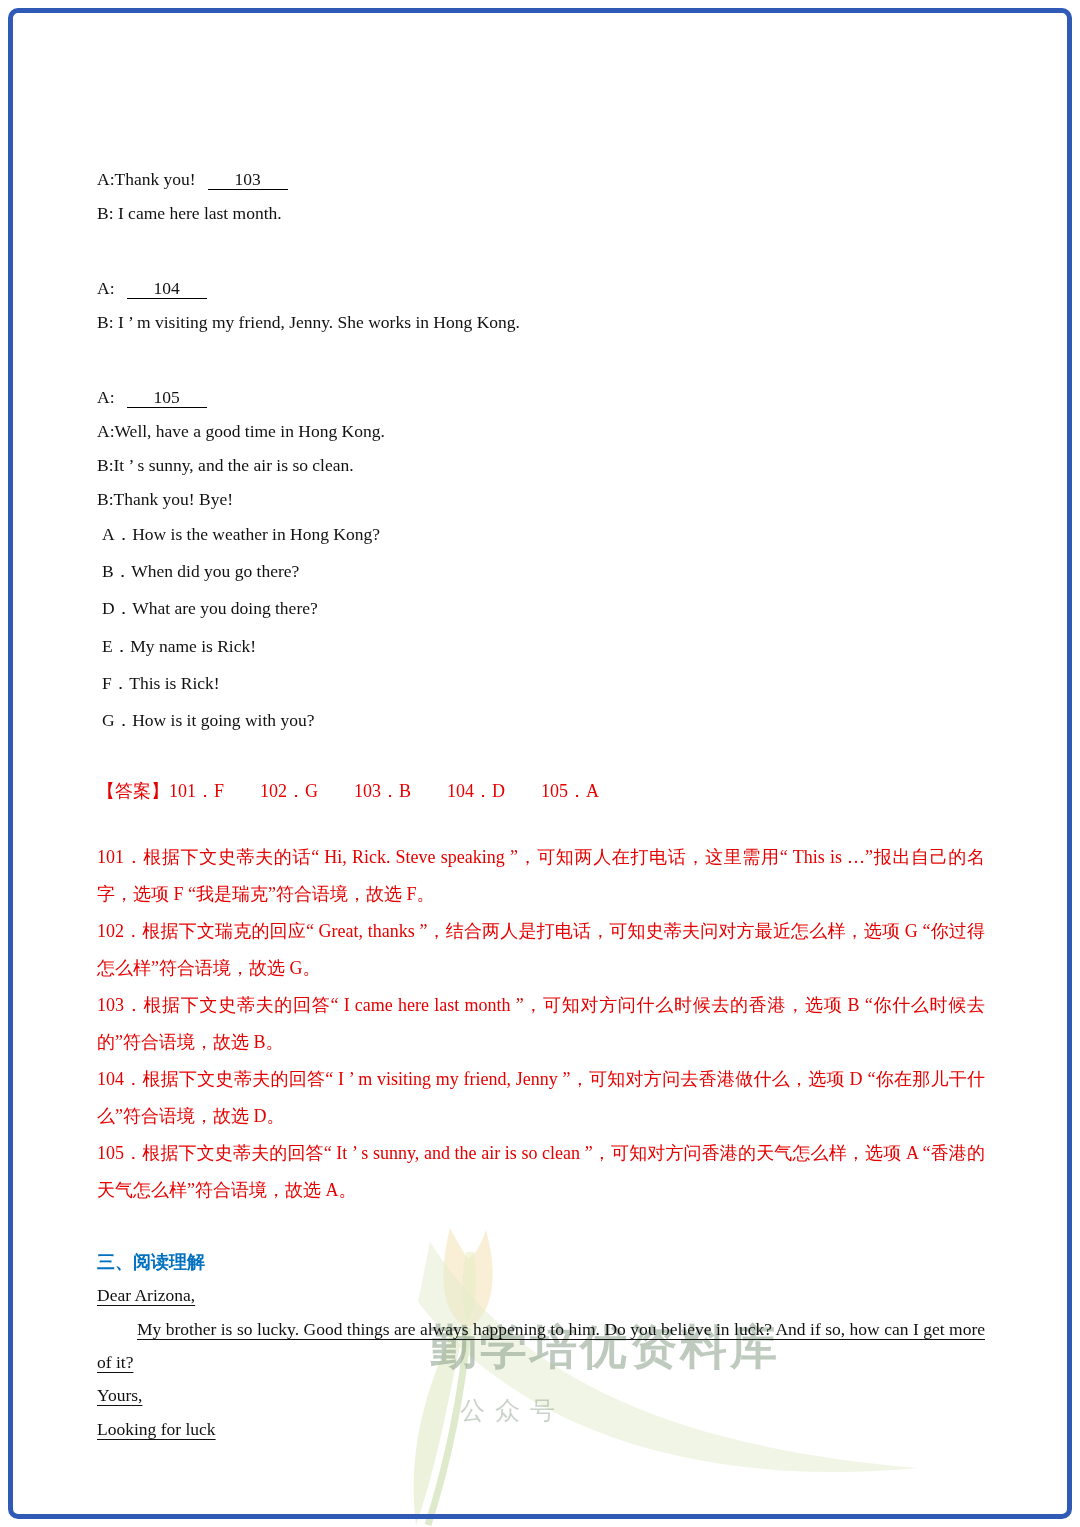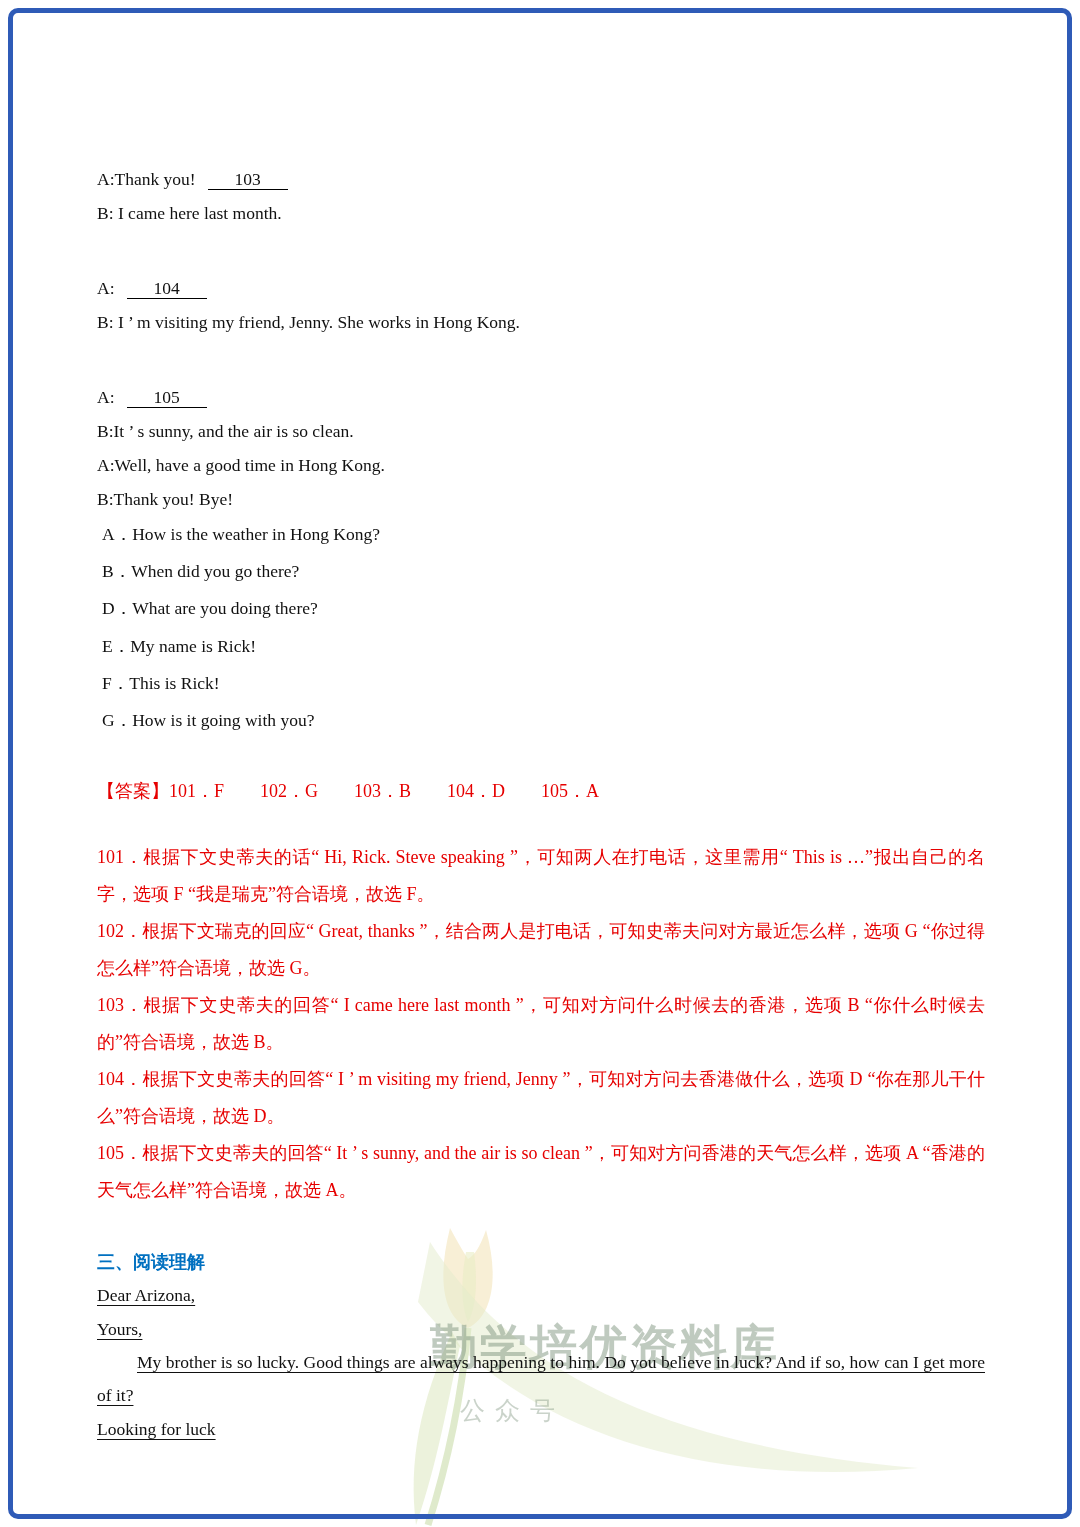--- a/index.html
+++ b/index.html
@@ -83,22 +83,22 @@
   <div class="frame"></div>
 
   <div class="content">
 
     <div>
       <p class="dline"><span>A:Thank you!</span><span class="blank">103</span></p>
       <p class="dline"><span>B: I came here last month.</span></p>
       <p class="dline"><span>A:</span><span class="blank">104</span></p>
       <p class="dline"><span>B: I ’ m visiting my friend, Jenny. She works in Hong Kong.</span></p>
       <p class="dline"><span>A:</span><span class="blank">105</span></p>
+      <p class="dline"><span>A:Well, have a good time in Hong Kong.</span></p>
       <p class="dline"><span>B:It ’ s sunny, and the air is so clean.</span></p>
-      <p class="dline"><span>A:Well, have a good time in Hong Kong.</span></p>
       <p class="dline"><span>B:Thank you! Bye!</span></p>
     </div>
 
     <div>
       <p class="opt">A．How is the weather in Hong Kong?</p>
       <p class="opt">B．When did you go there?</p>
       <p class="opt">D．What are you doing there?</p>
       <p class="opt">E．My name is Rick!</p>
       <p class="opt">F．This is Rick!</p>
       <p class="opt">G．How is it going with you?</p>
@@ -111,19 +111,19 @@
       <p class="ap">102．根据下文瑞克的回应“ Great, thanks ”，结合两人是打电话，可知史蒂夫问对方最近怎么样，选项 G “你过得怎么样”符合语境，故选 G。</p>
       <p class="ap">103．根据下文史蒂夫的回答“ I came here last month ”，可知对方问什么时候去的香港，选项 B “你什么时候去的”符合语境，故选 B。</p>
       <p class="ap">104．根据下文史蒂夫的回答“ I ’ m visiting my friend, Jenny ”，可知对方问去香港做什么，选项 D “你在那儿干什么”符合语境，故选 D。</p>
       <p class="ap">105．根据下文史蒂夫的回答“ It ’ s sunny, and the air is so clean ”，可知对方问香港的天气怎么样，选项 A “香港的天气怎么样”符合语境，故选 A。</p>
     </div>
 
     <p class="sec">三、阅读理解</p>
 
     <div class="letter">
       <p class="u">Dear Arizona,</p>
+      <p class="u lbody">My brother is so lucky. Good things are always happening to him. Do you believe in luck? And if so, how can I get more of it?</p>
       <p class="u">Yours,</p>
-      <p class="u lbody">My brother is so lucky. Good things are always happening to him. Do you believe in luck? And if so, how can I get more of it?</p>
       <p class="u">Looking for luck</p>
     </div>
 
   </div>
 </div>
 
 </body></html>

